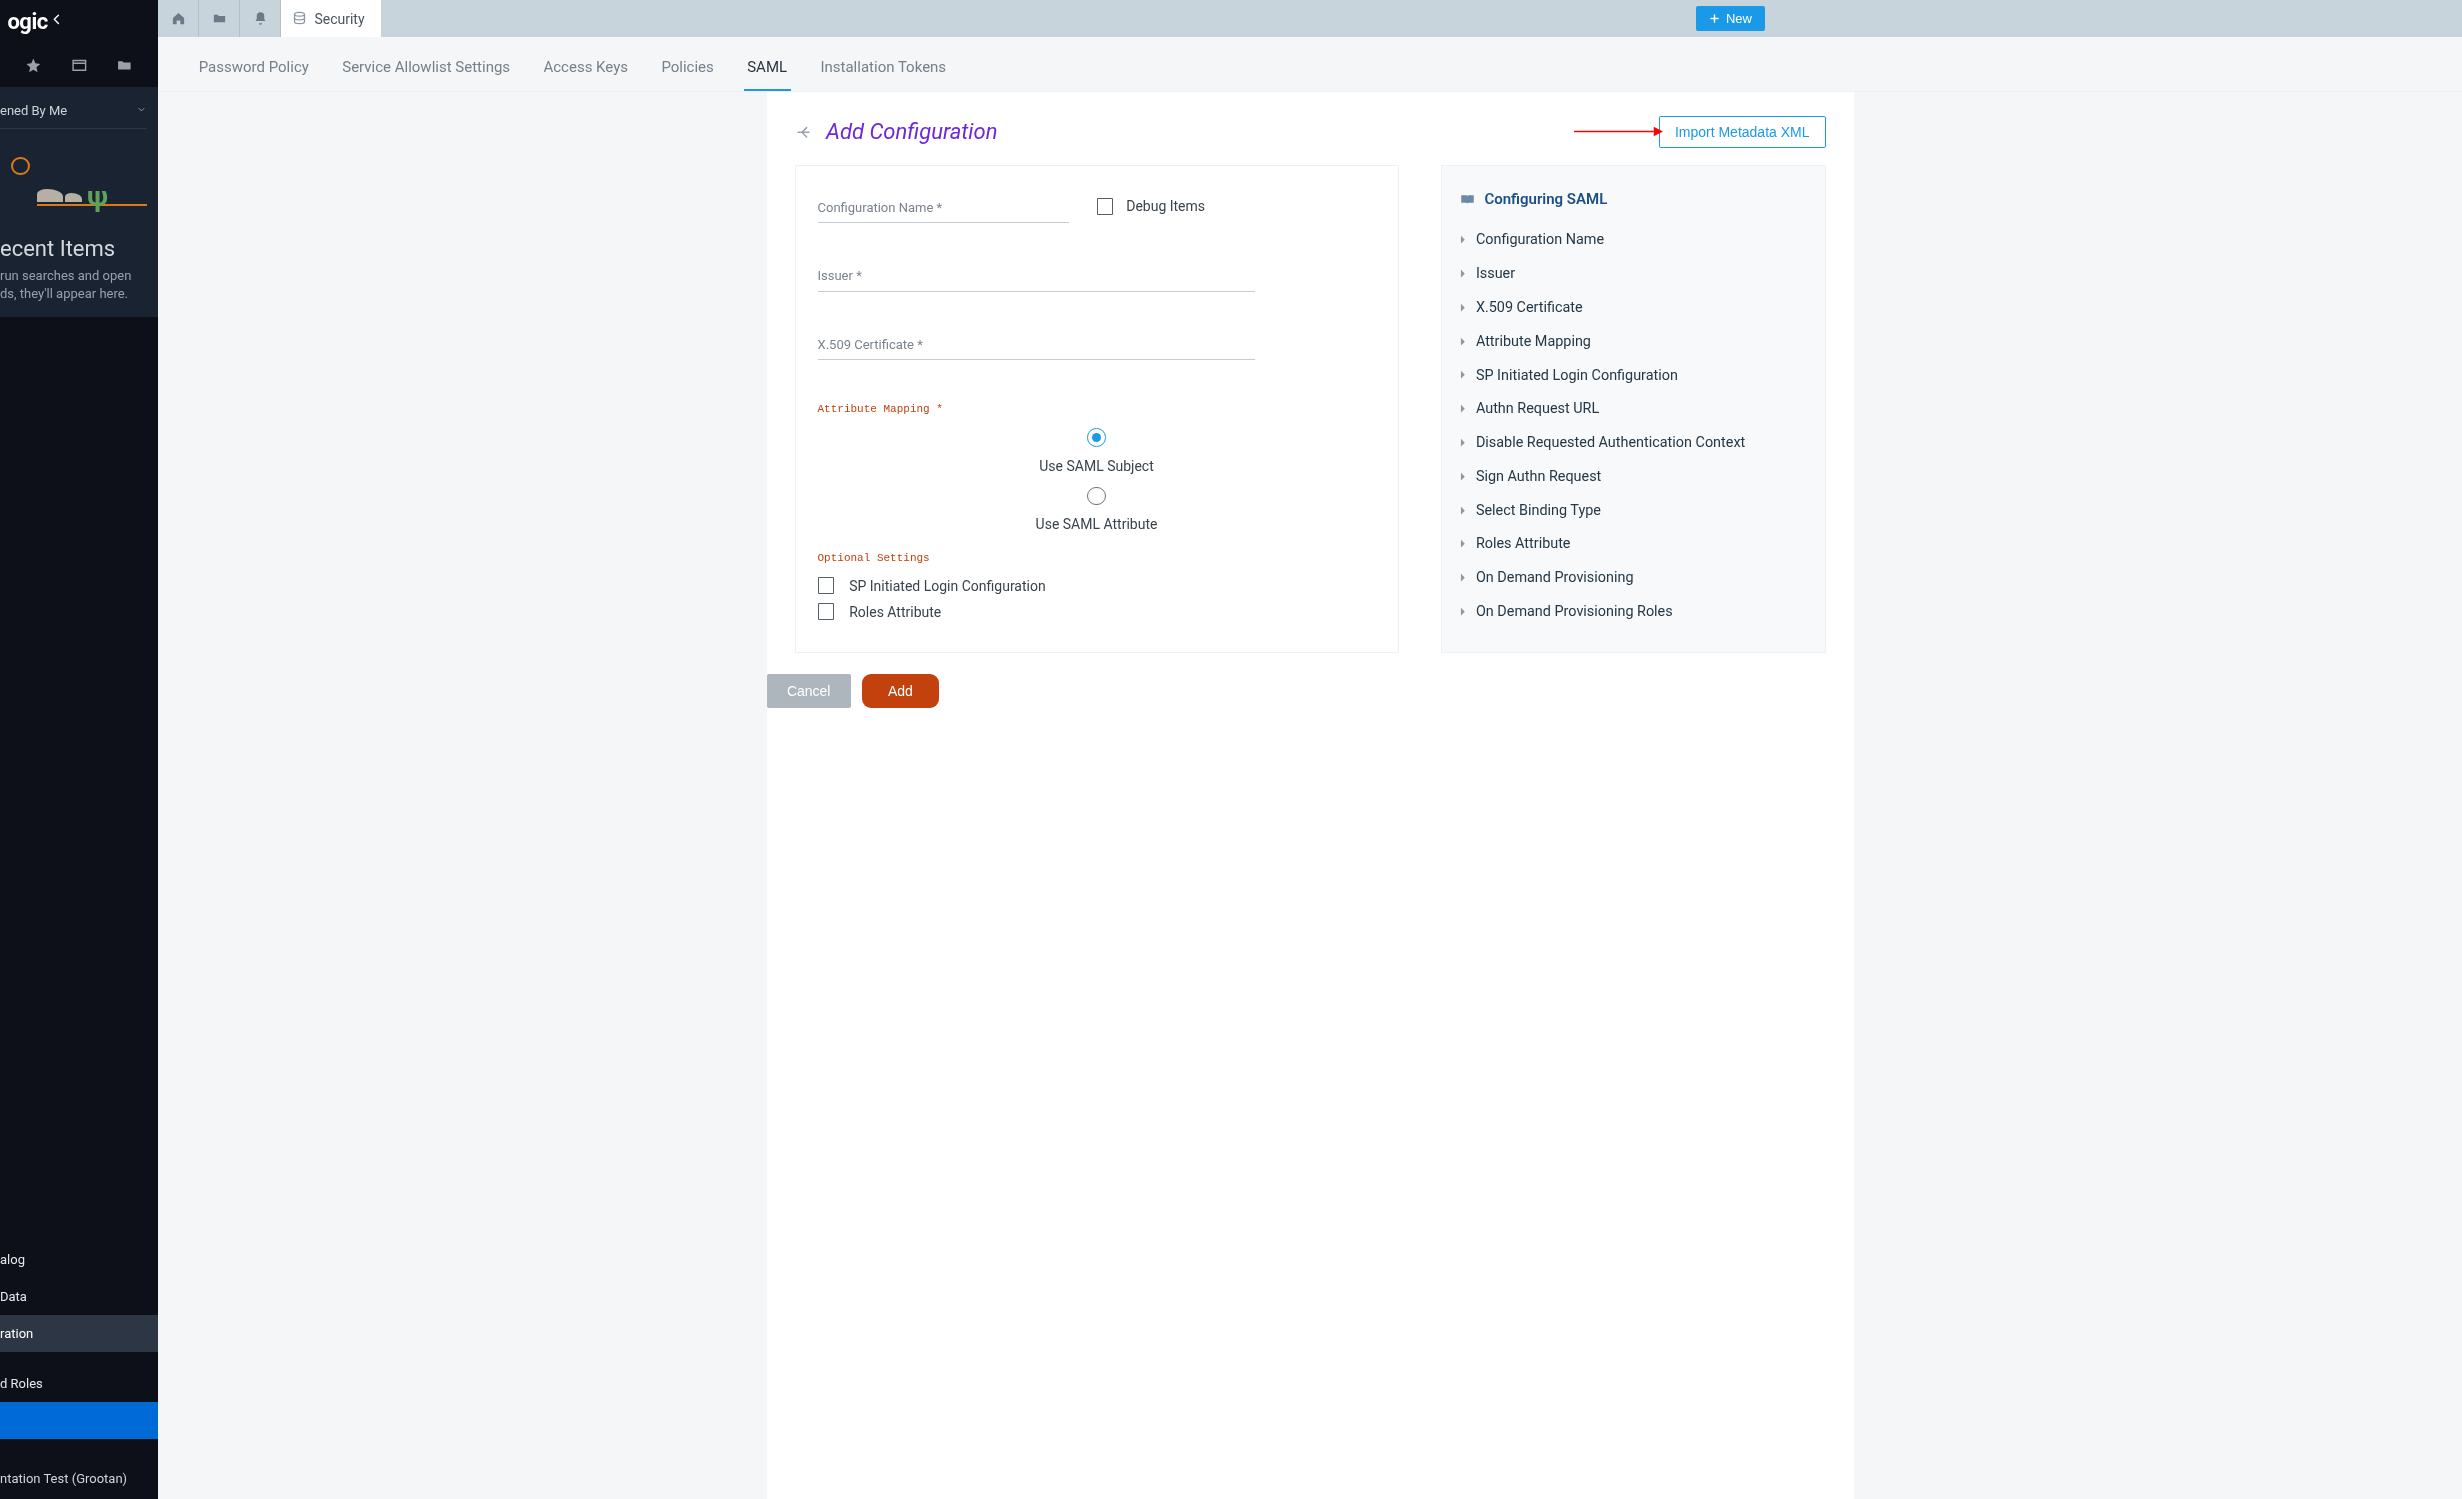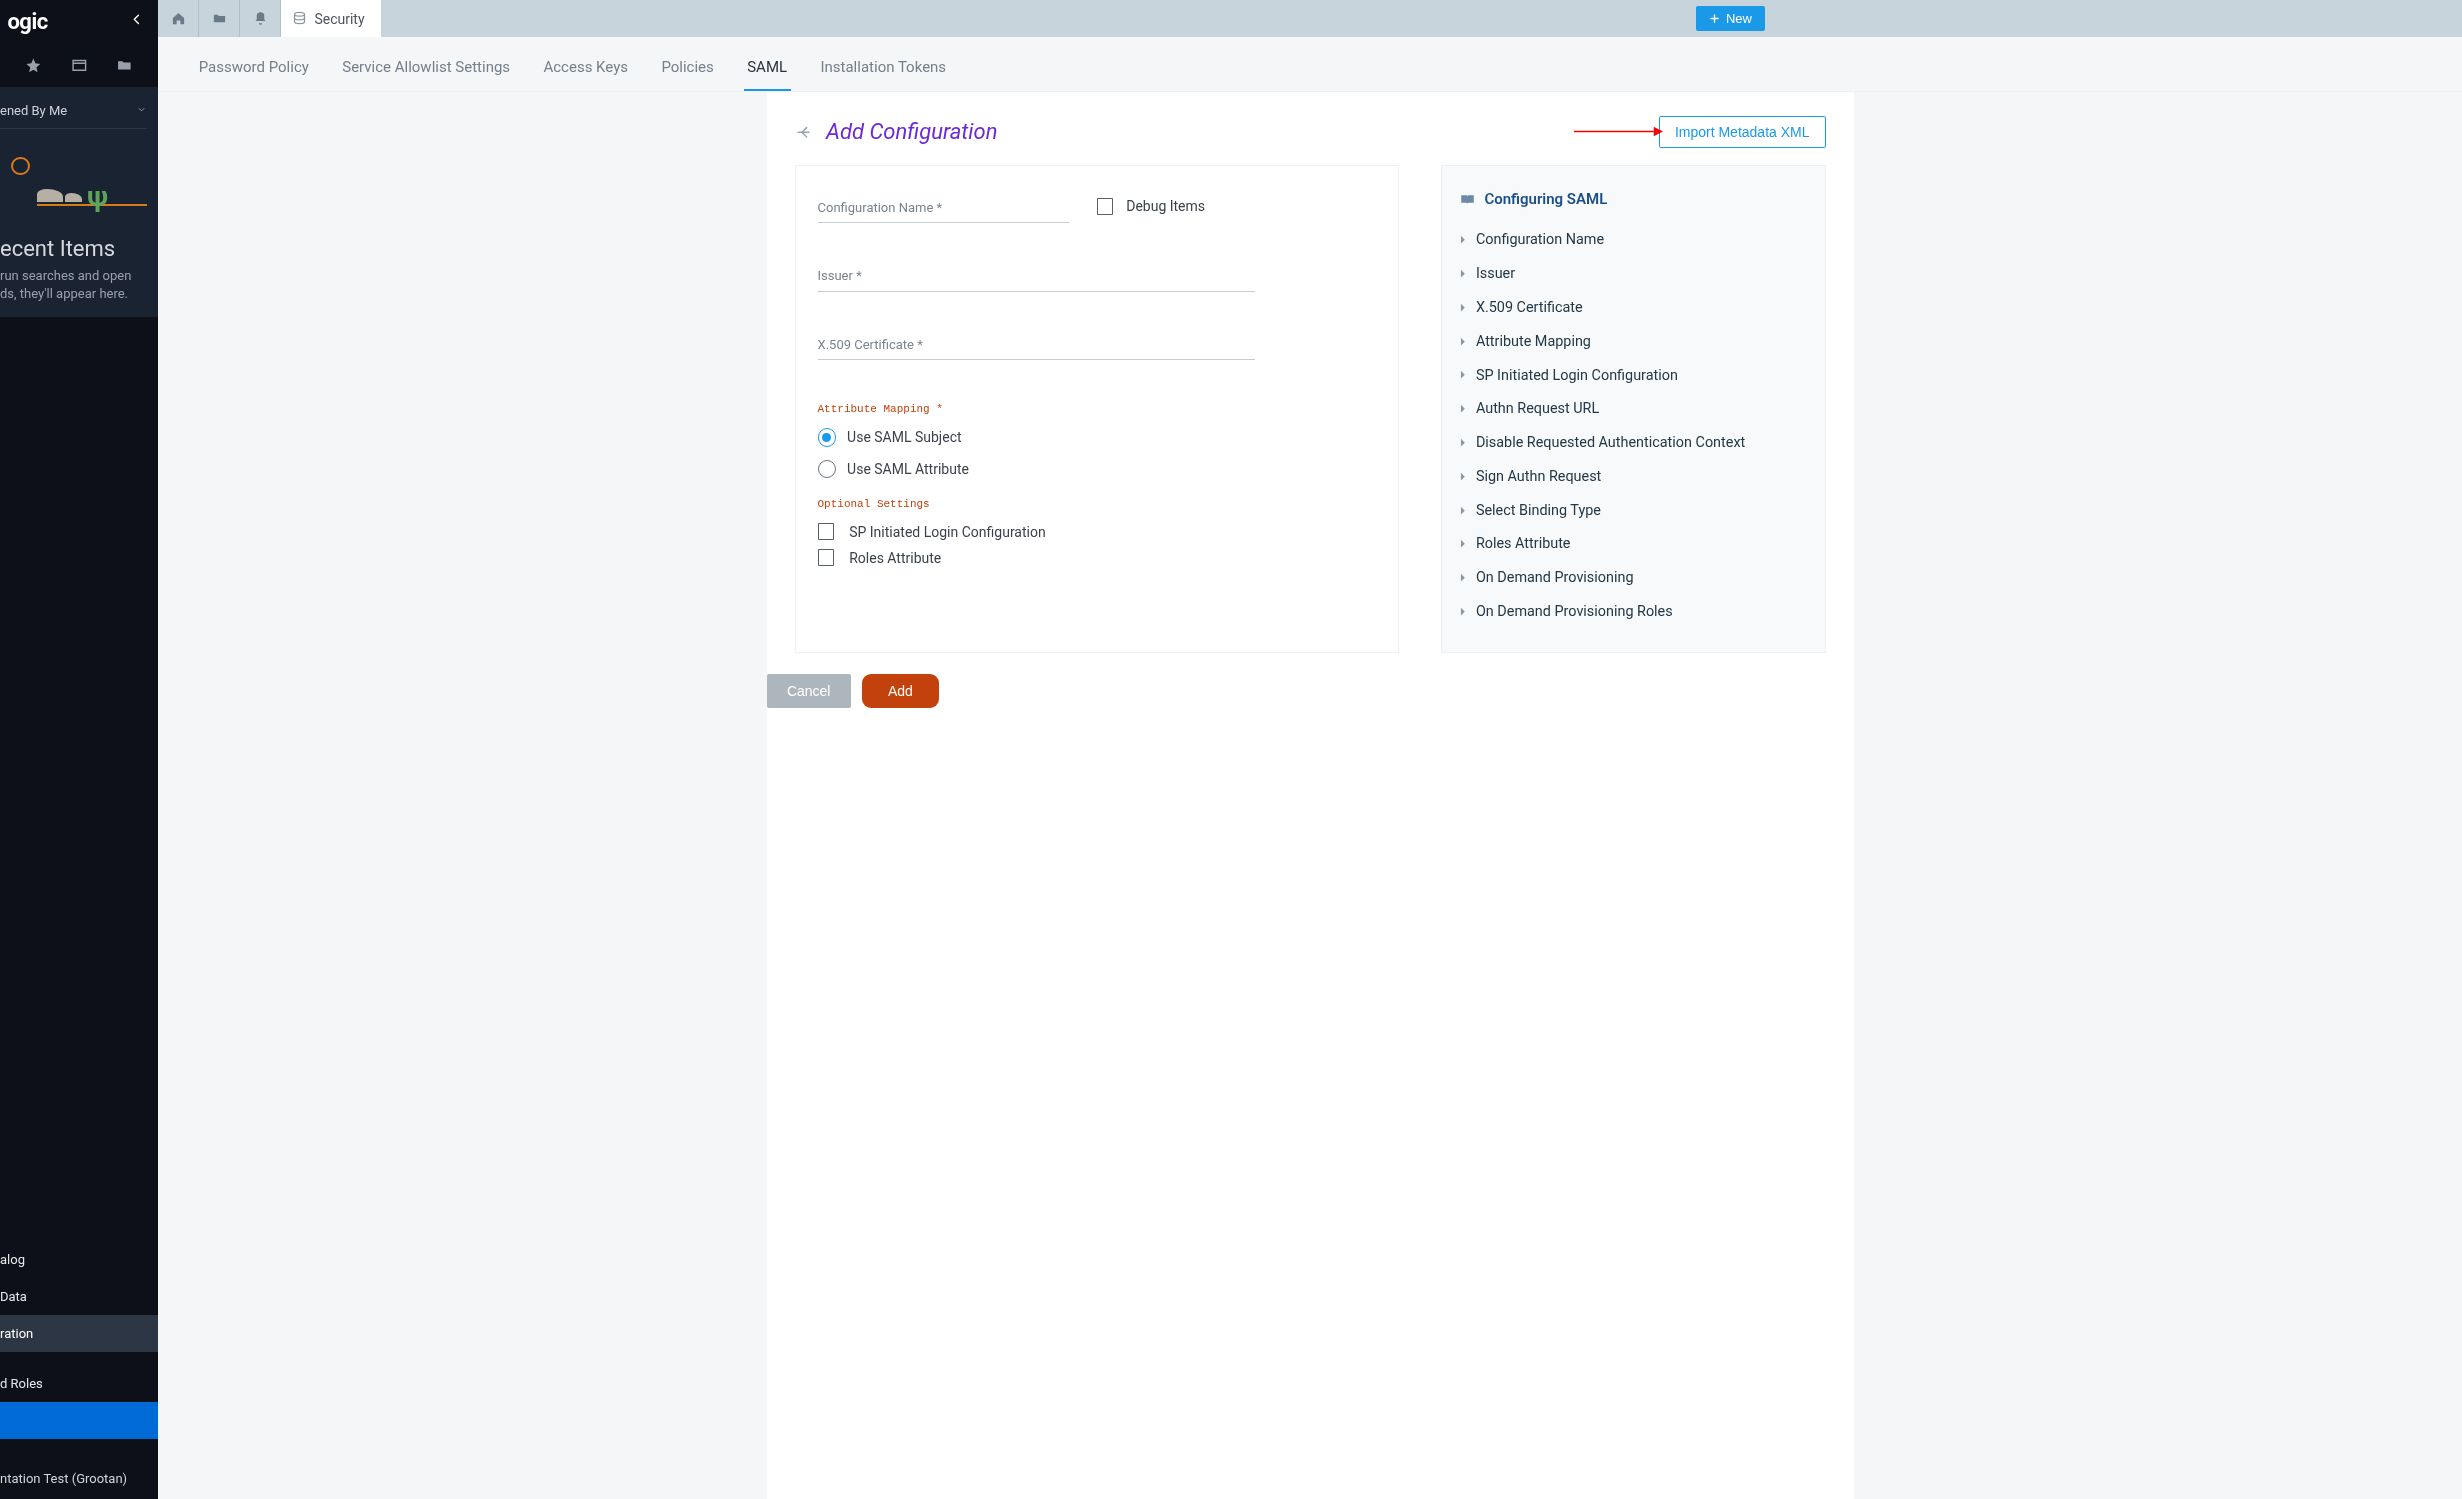--- a/index.html
+++ b/index.html
@@ -8,21 +8,21 @@
 
   
   .sidebar {
     width: 158px;
     background: #0d1018;
     color: #cfd3da;
     display: flex;
     flex-direction: column;
     position: relative;
   }
-  .sidebar-header { display: flex; align-items: center; justify-content: space-between; padding: 9.3px 13px 5.6px 7.4px; }
+  .sidebar-header { display: flex; align-items: center; justify-content: flex-start; padding: 9.3px 13px 5.6px 7.4px; }
   .brand { font-size: 22px; font-weight: 700; color: #fff; letter-spacing: -0.5px; }
   .sidebar-arrow { color: #fff; }
   .sidebar-icons-row { display: flex; justify-content: space-around; padding: 16.7px 11px 9.3px 11px; color: #9aa0ab; }
   .sidebar-icons-row svg { width: 16.7px; height: 16.7px; fill: #9aa0ab; }
   .side-section { background:#1a2332; padding:13px 11px 13px 0; }
   .side-select { display:flex; align-items:center; justify-content:space-between; color:#cfd3da; font-size:13px; border-bottom:0.9px solid #2d3645; padding:3.7px 0 9.3px 0; }
   .illus { padding: 28px 0 9.3px 37px; }
   .illus .sun { width:18.6px; height:18.6px; border:2.8px solid #d97a18; border-radius:50%; display:inline-block; margin-bottom:3.7px; margin-left:-26px;}
   .illus .ground { display:flex; align-items:flex-end; border-bottom:2.8px solid #d97a18; padding-bottom:1.9px;}
   .illus .rock { width:26px; height:13px; background:#b6afa4; border-radius:50% 80% 0 0; margin-right:1.9px;}
@@ -66,21 +66,21 @@
   .form-wrap { display:flex; gap:42px; padding:0 28px 0 28px;}
   .form-col { flex:1; border:0.9px solid #eef0f2; padding:32px 22px 9.3px 22px;}
   .field-row { display:flex; gap:28px; align-items:flex-start; }
   .field { position:relative; margin-bottom:43px; }
   .field input.line { border:none; border-bottom:0.9px solid #c7ccd1; font-size:13px; color:#6f7a85; padding:3.7px 0 5.6px 0; background:transparent; outline:none;}
   .field .lbl { position:absolute; left:0; top:1.9px; color:#7a838d; font-size:13px; pointer-events:none;}
   .w270{width:251px} .w470{width:437px}
   .debug-block{ display:flex; align-items:center; gap:13px; padding-top:0;}
   .chk { width:16.7px; height:16.7px; border:1.9px solid #55606b; display:inline-block; border-radius:0.9px; background:#fff;}
   .section-lbl { color:#c2410c; font-size:11px; margin:5.6px 0 13px 0;font-family:Liberation Mono, monospace;}
-  .radio-row { display:flex; align-items:center; gap:11px; margin-bottom:13px; color:#3a434d; font-size:14px;}
+  .radio-row { display:flex; align-items:center; gap:11px; margin-bottom:13px; color:#3a434d; font-size:14px;flex-direction:column;}
   .radio { width:18.6px; height:18.6px; border:1.9px solid #6a737d; border-radius:50%; display:inline-flex; align-items:center; justify-content:center;}
   .radio.sel { border-color:#1a99e8;}
   .radio.sel::after{content:""; width:9.3px; height:9.3px; background:#1a99e8; border-radius:50%;}
   .check-row{ display:flex; align-items:center; gap:15px; color:#3a434d; font-size:14px; margin-bottom:9.3px;}
 
   
   .help-col { width:385px; background:#f7f9fa; border:0.9px solid #eef0f2; padding:24px 18.6px; }
   .help-title { display:flex; align-items:center; gap:9.3px; color:#1c4f8a; font-size:15px; font-weight:600; margin-bottom:15px;}
   .help-title svg{ width:15px; height:13px; fill:#6d89a8;}
   .help-item { display:flex; align-items:center; gap:9.3px; color:#243847; font-size:14.4px; padding:8.4px 0;}

